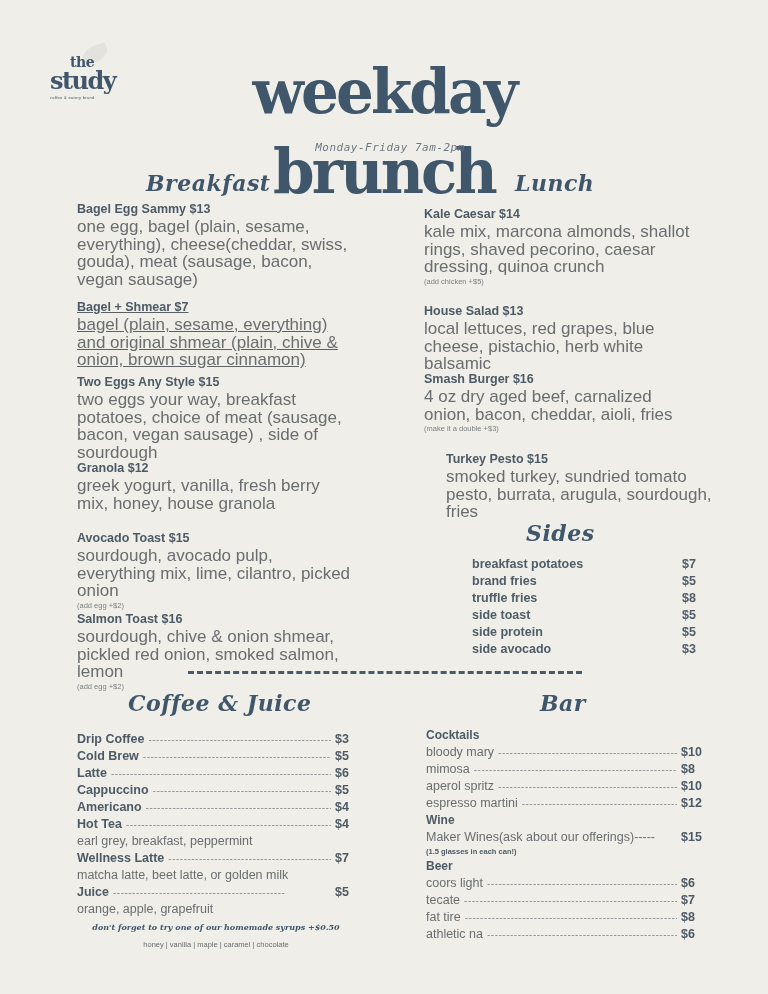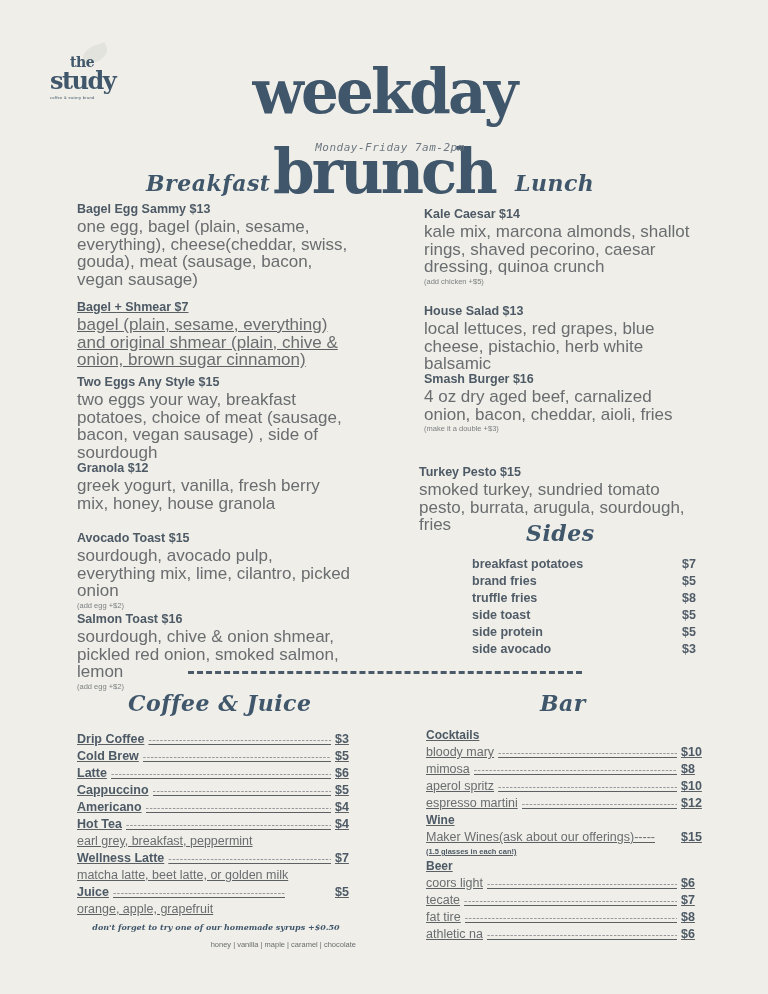--- a/index.html
+++ b/index.html
@@ -26,33 +26,33 @@
   .item-note { font-size: 7.5px; color: #7d8083; line-height: 12px; }
 
   
   .sides { left: 424px; top: 556px; width: 272px; }
   .side-row { display: flex; justify-content: space-between; font-size: 12.5px; font-weight: bold; color: #505c68; line-height: 17px; padding-left: 48px; }
 
   
   .divider { left: 188px; top: 671px; width: 394px; height: 3px; border-top: 3px dashed #4a5a69; }
 
   
-  .drink-list { width: 280px; text-decoration: underline; }
+  .drink-list { width: 280px; }
   .drink-row { display: flex; align-items: baseline; font-size: 12.5px; line-height: 17px; }
   .drink-row .nm { white-space: nowrap; }
   .drink-row .dash { flex: 1; overflow: hidden; white-space: nowrap; color: #8a8d90; font-size: 10px; margin: 0 4px; letter-spacing: 0.5px; }
   .drink-row .pr { font-weight: bold; color: #4d5a66; width: 22px; text-align: left; }
   .bold-name .nm { font-weight: bold; color: #4d5a66; }
   .light-name .nm { color: #6a6d70; }
   .sub-desc { font-size: 12.5px; color: #6a6d70; line-height: 17px; }
   .cat-head { font-size: 12px; font-weight: bold; color: #4d5a66; line-height: 17px; }
   .can-note { font-size: 7.5px; font-weight: bold; color: #4d5a66; line-height: 12px; }
 
   .syrup-note { left: 76px; top: 922px; width: 280px; text-align: center; font-family: "DejaVu Serif", serif; font-style: italic; font-size: 8px; color: #3f566b; font-weight: bold; }
-  .syrup-list { left: 76px; top: 940px; width: 280px; text-align: right; font-size: 7.5px; color: #6a6d70; }
+  .syrup-list { left: 76px; top: 940px; width: 280px; text-align: center; font-size: 7.5px; color: #6a6d70; }
 </style>
 </head>
 <body>
 
 <div class="abs logo">
   <div class="logo-leaf"></div>
   <div class="logo-the">the</div>
   <div class="logo-study">study</div>
   <div class="logo-tag">coffee &amp; eatery brand</div>
 </div>
@@ -96,21 +96,21 @@
 </div>
 <div class="abs item" style="left:424px; top:303px;">
   <div class="item-name">House Salad $13</div>
   <div class="item-desc">local lettuces, red grapes, blue cheese, pistachio, herb white balsamic</div>
 </div>
 <div class="abs item" style="left:424px; top:371px;">
   <div class="item-name">Smash Burger $16</div>
   <div class="item-desc">4 oz dry aged beef, carnalized onion, bacon, cheddar, aioli, fries</div>
   <div class="item-note">(make it a double +$3)</div>
 </div>
-<div class="abs item" style="left:419px; top:451px;margin-top:13px;">
+<div class="abs item" style="left:446px; top:451px;">
   <div class="item-name">Turkey Pesto $15</div>
   <div class="item-desc">smoked turkey, sundried tomato pesto, burrata, arugula, sourdough, fries</div>
 </div>
 
 <div class="abs section-head" style="left:526px; top:520px;">Sides</div>
 <div class="abs sides">
   <div class="side-row">
       <span>breakfast potatoes</span>
       <span>$7</span>
     </div>

